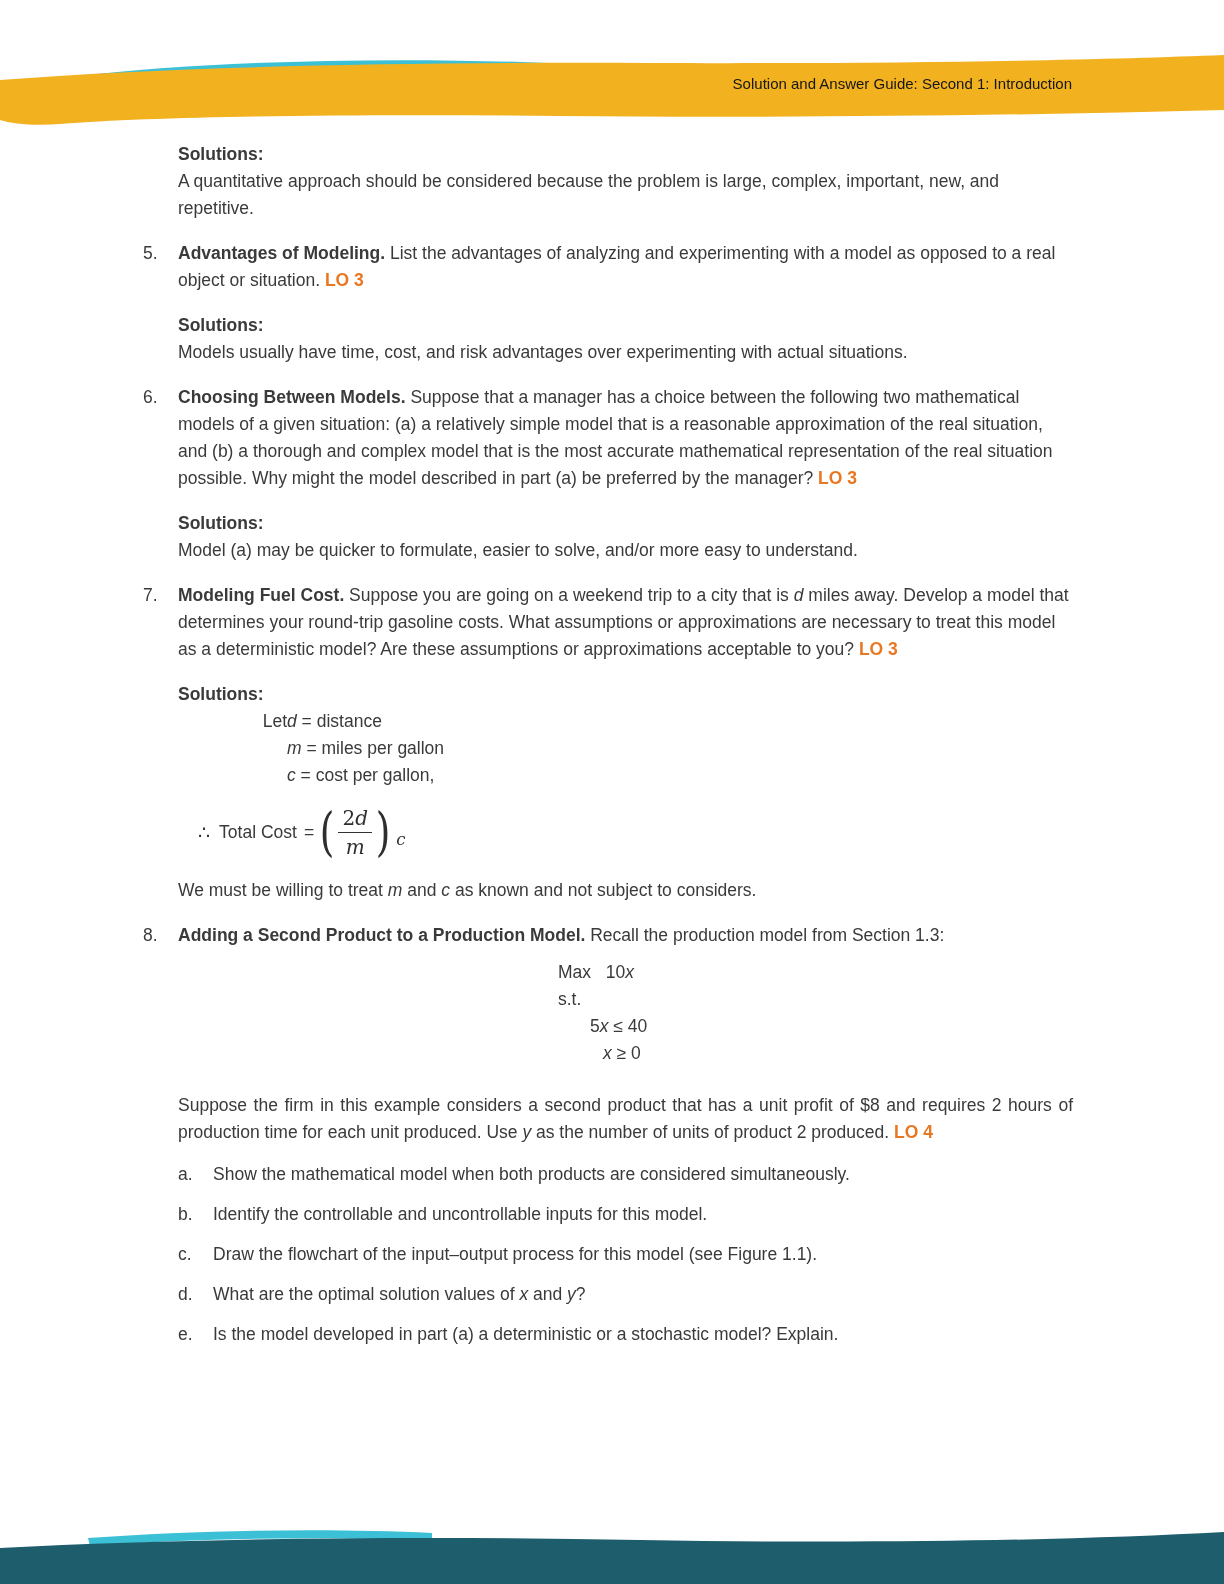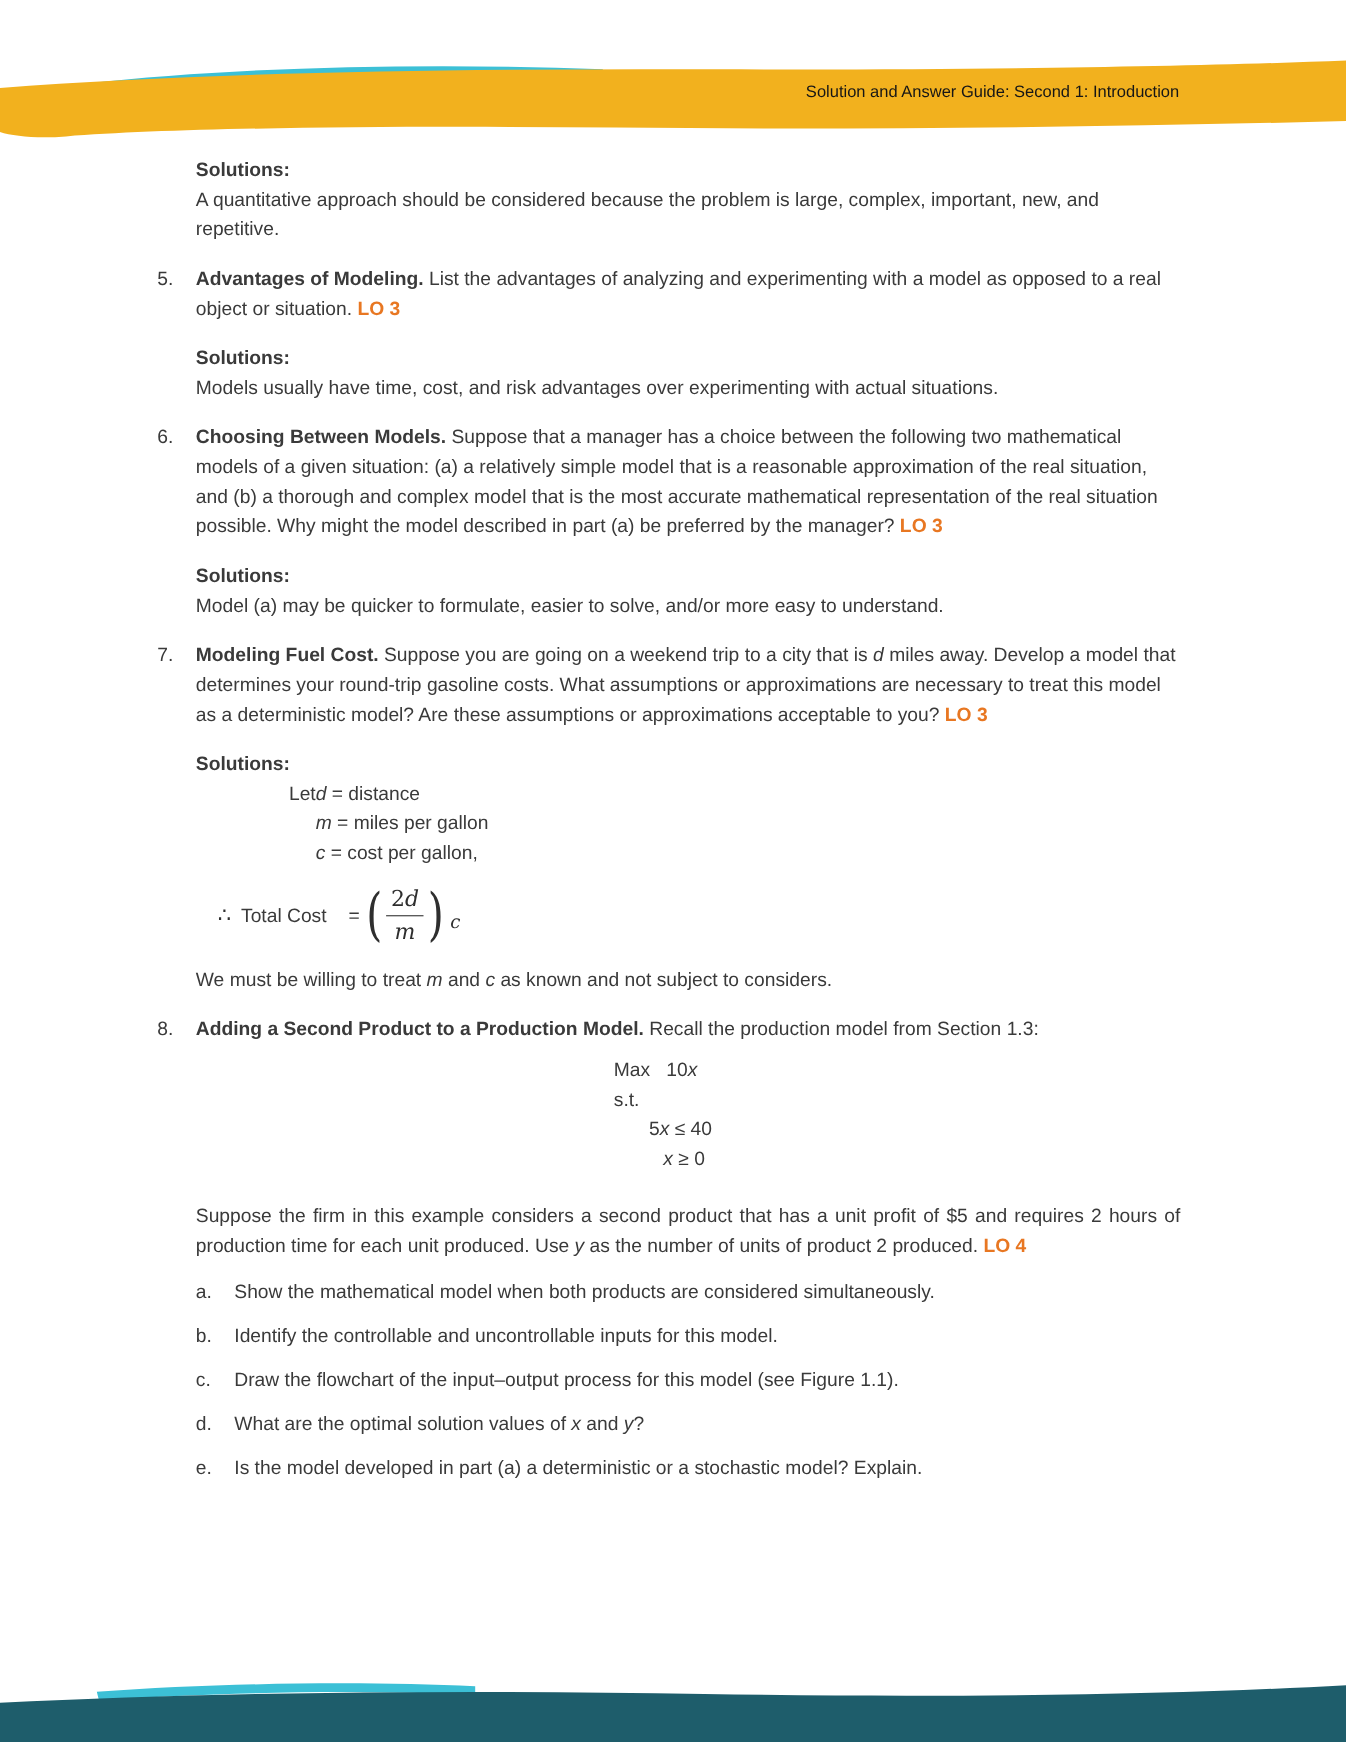--- a/index.html
+++ b/index.html
@@ -29,21 +29,21 @@
   .seg-m { font-family: "DejaVu Serif", serif; }
   .seg-mi { font-family: "DejaVu Serif", serif; font-style: italic; }
 
   
   .let-row { display: flex; }
   .let-label { flex: 0 0 109px; text-align: right; }
 
   
   .formula { display: flex; align-items: center; margin: 14px 0 16px; padding-left: 20px; height: 58px; }
   .therefore { font-size: 19px; margin-right: 9px; color: #2e2e2e; }
-  .f-label { margin-right: 20px; text-align: right; }
+  .f-label { margin-right: 7px; text-align: right; }
   .f-eq { margin-right: 3px; }
   .paren { font-family: "DejaVu Serif", serif; font-size: 52px; line-height: 1; transform: scaleX(0.72); color: #2e2e2e; }
   .frac { display: inline-flex; flex-direction: column; align-items: center; font-size: 20px; line-height: 1.3; margin: 0 1px; color: #2e2e2e; }
   .frac-num { border-bottom: 1.4px solid #333333; padding: 0 4px 1px; }
   .frac-den { padding-top: 1px; }
   .f-mult { font-size: 16.5px; margin-left: 3px; transform: translateY(7px); color: #2e2e2e; }
 
   
   .model { margin: 10px 0 25px 415px; }
   .model-line { white-space: pre; }
@@ -128,21 +128,21 @@
     </section>
 
     <div class="model">
       <p class="model-line"><span>Max   10</span><span class="seg-i">x</span></p>
       <p class="model-line"><span>s.t.</span></p>
       <p class="model-line mi1"><span>5</span><span class="seg-i">x</span><span> ≤ 40</span></p>
       <p class="model-line mi2"><span class="seg-i">x</span><span> ≥ 0</span></p>
     </div>
 
     <section class="indented" style="margin-bottom:6px;">
-      <p class="para justify"><span>Suppose the firm in this example considers a second product that has a unit profit of $5 and requires 2 hours of production time for each unit produced. Use </span><span class="seg-i">y</span><span> as the number of units of product 2 produced. </span><span class="seg-lo">LO 4</span></p>
+      <p class="para justify"><span>Suppose the firm in this example considers a second product that has a unit profit of $8 and requires 2 hours of production time for each unit produced. Use </span><span class="seg-i">y</span><span> as the number of units of product 2 produced. </span><span class="seg-lo">LO 4</span></p>
       <div class="subitems">
         <div class="subitem">
           <span class="sletter">a.</span>
           <p><span>Show the mathematical model when both products are considered simultaneously.</span></p>
         </div>
         <div class="subitem">
           <span class="sletter">b.</span>
           <p><span>Identify the controllable and uncontrollable inputs for this model.</span></p>
         </div>
         <div class="subitem">

